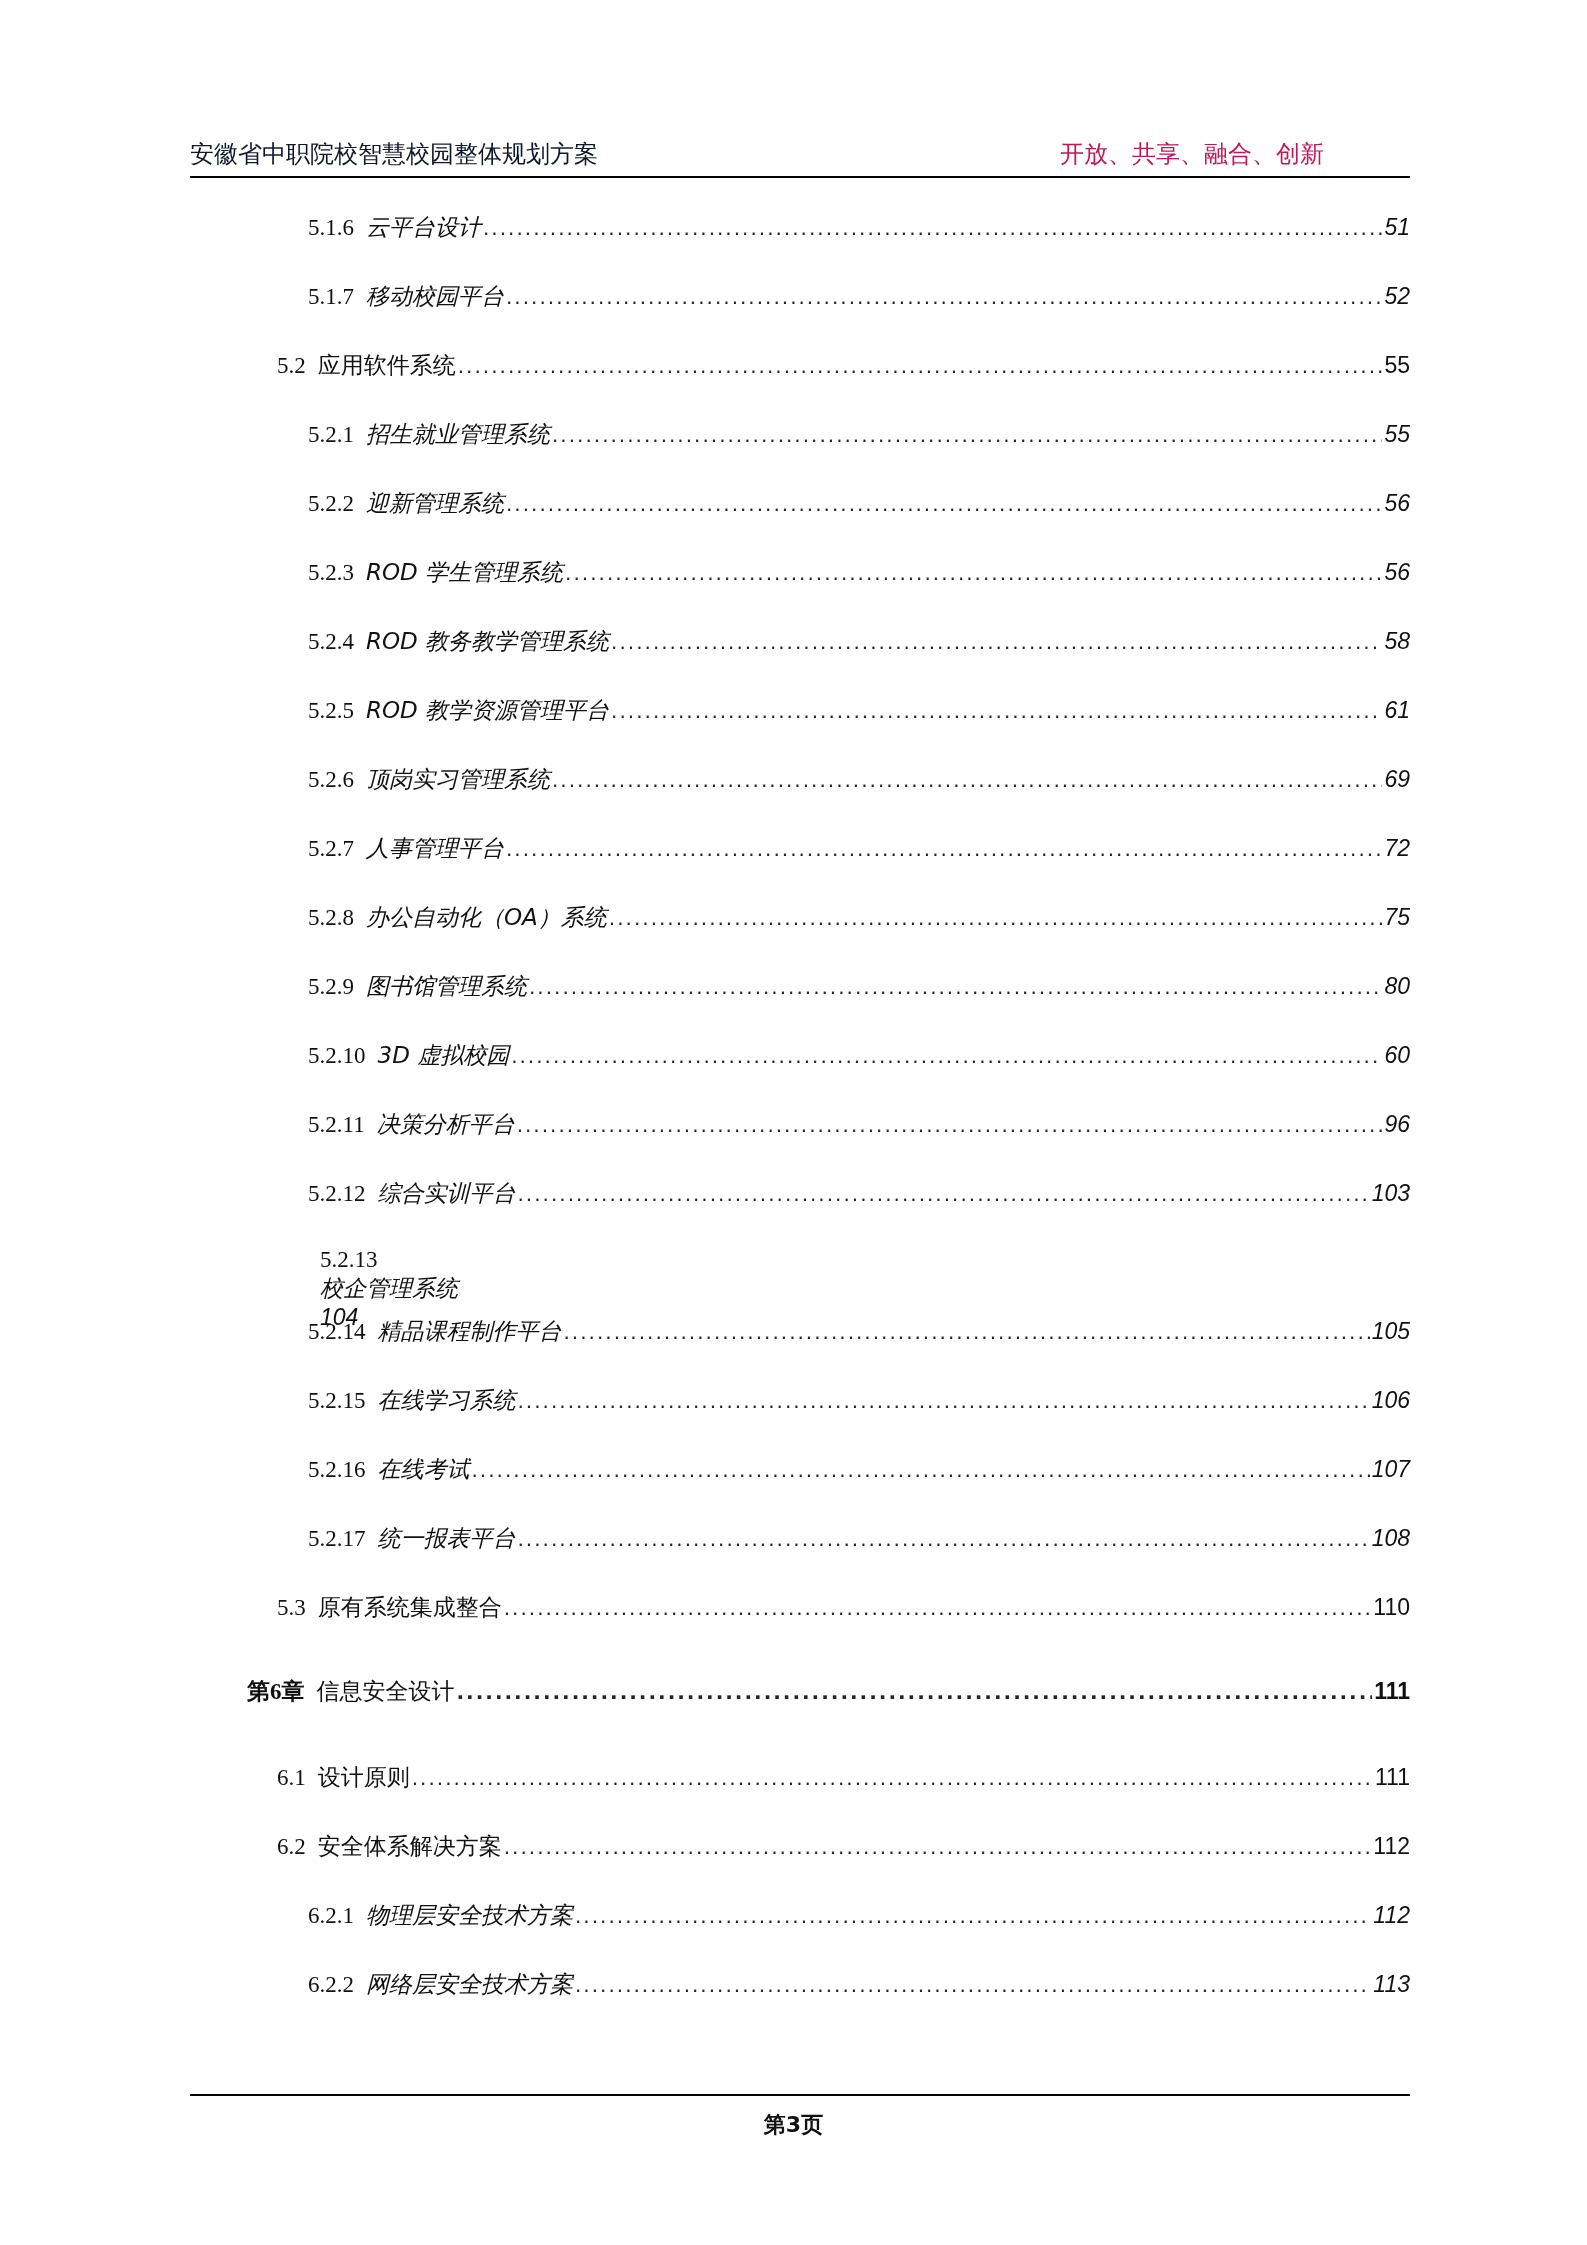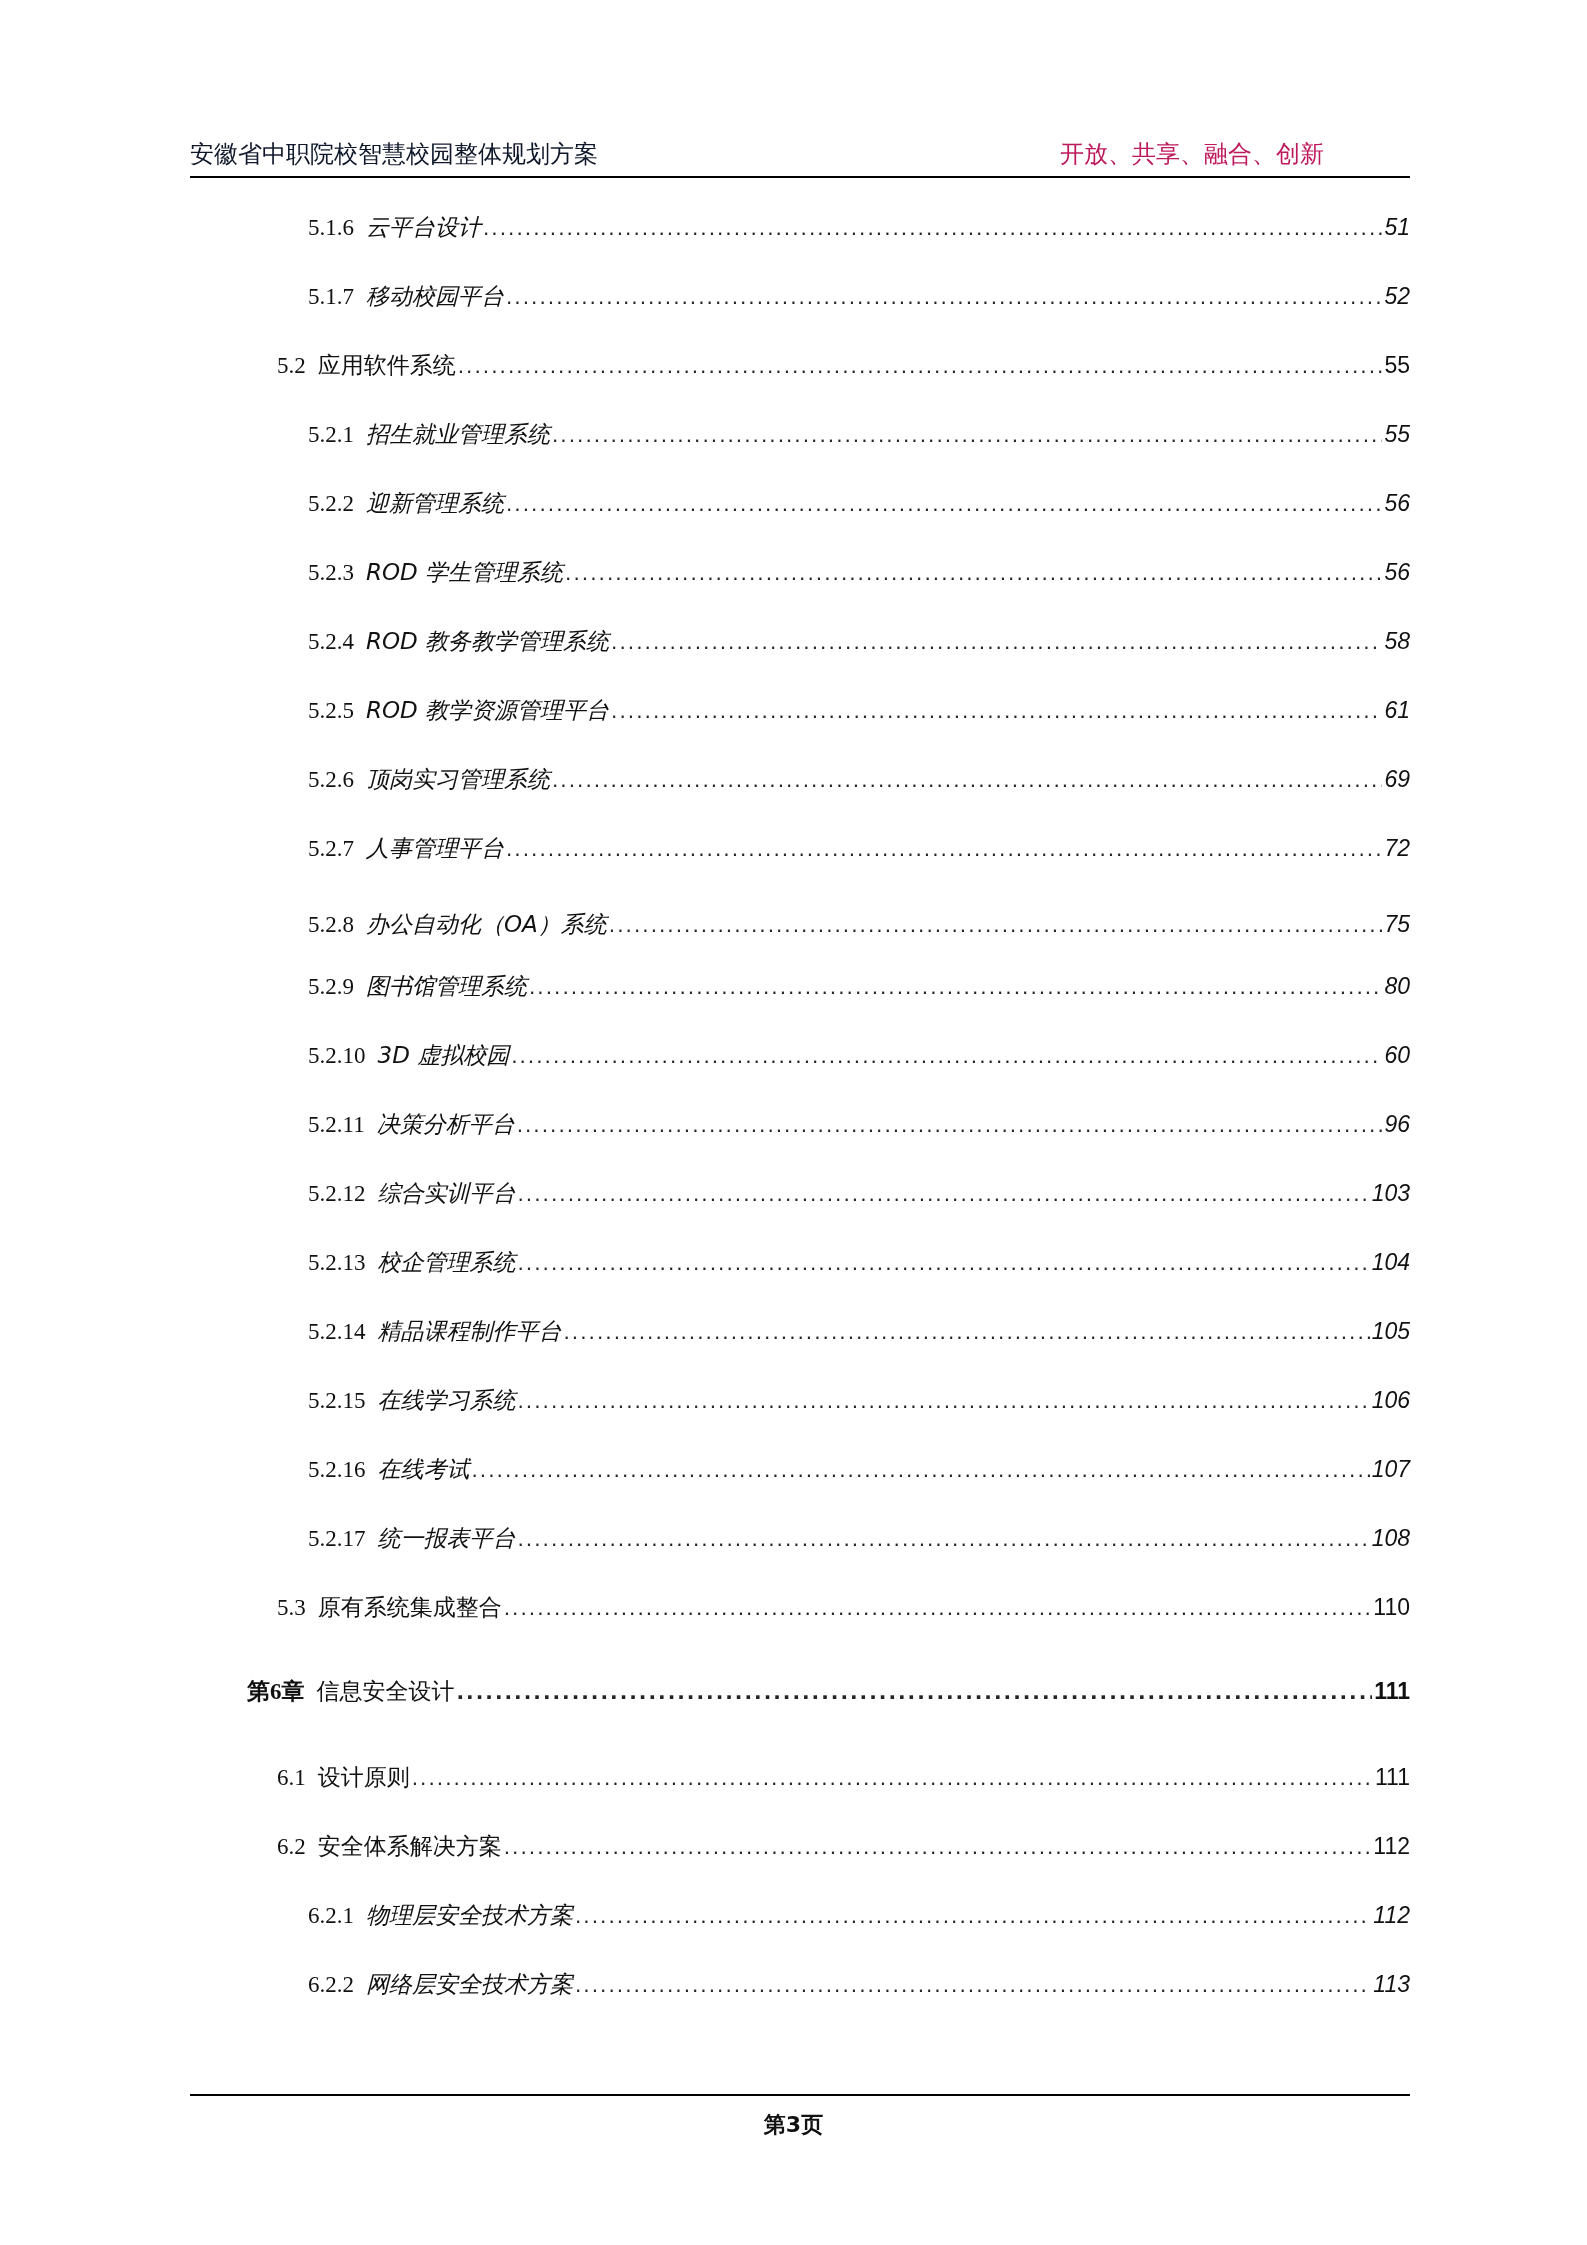--- a/index.html
+++ b/index.html
@@ -91,21 +91,21 @@
     <span class="title">顶岗实习管理系统</span>
     <span class="leader"></span>
     <span class="page">69</span>
   </div>
   <div class="entry lvl3" style="left:308px; top:833px;">
     <span class="num">5.2.7</span>
     <span class="title">人事管理平台</span>
     <span class="leader"></span>
     <span class="page">72</span>
   </div>
-  <div class="entry lvl3" style="left:308px; top:902px;margin-top:7px;">
+  <div class="entry lvl3" style="left:308px; top:902px;">
     <span class="num">5.2.8</span>
     <span class="title">办公自动化（OA）系统</span>
     <span class="leader"></span>
     <span class="page">75</span>
   </div>
   <div class="entry lvl3" style="left:308px; top:971px;">
     <span class="num">5.2.9</span>
     <span class="title">图书馆管理系统</span>
     <span class="leader"></span>
     <span class="page">80</span>
@@ -121,21 +121,21 @@
     <span class="title">决策分析平台</span>
     <span class="leader"></span>
     <span class="page">96</span>
   </div>
   <div class="entry lvl3" style="left:308px; top:1178px;">
     <span class="num">5.2.12</span>
     <span class="title">综合实训平台</span>
     <span class="leader"></span>
     <span class="page">103</span>
   </div>
-  <div class="entry lvl3" style="left:308px; top:1247px;">
+  <div class="entry lvl3" style="left:308px; top:1247px;flex-direction:column;">
     <span class="num">5.2.13</span>
     <span class="title">校企管理系统</span>
     <span class="leader"></span>
     <span class="page">104</span>
   </div>
   <div class="entry lvl3" style="left:308px; top:1316px;">
     <span class="num">5.2.14</span>
     <span class="title">精品课程制作平台</span>
     <span class="leader"></span>
     <span class="page">105</span>

